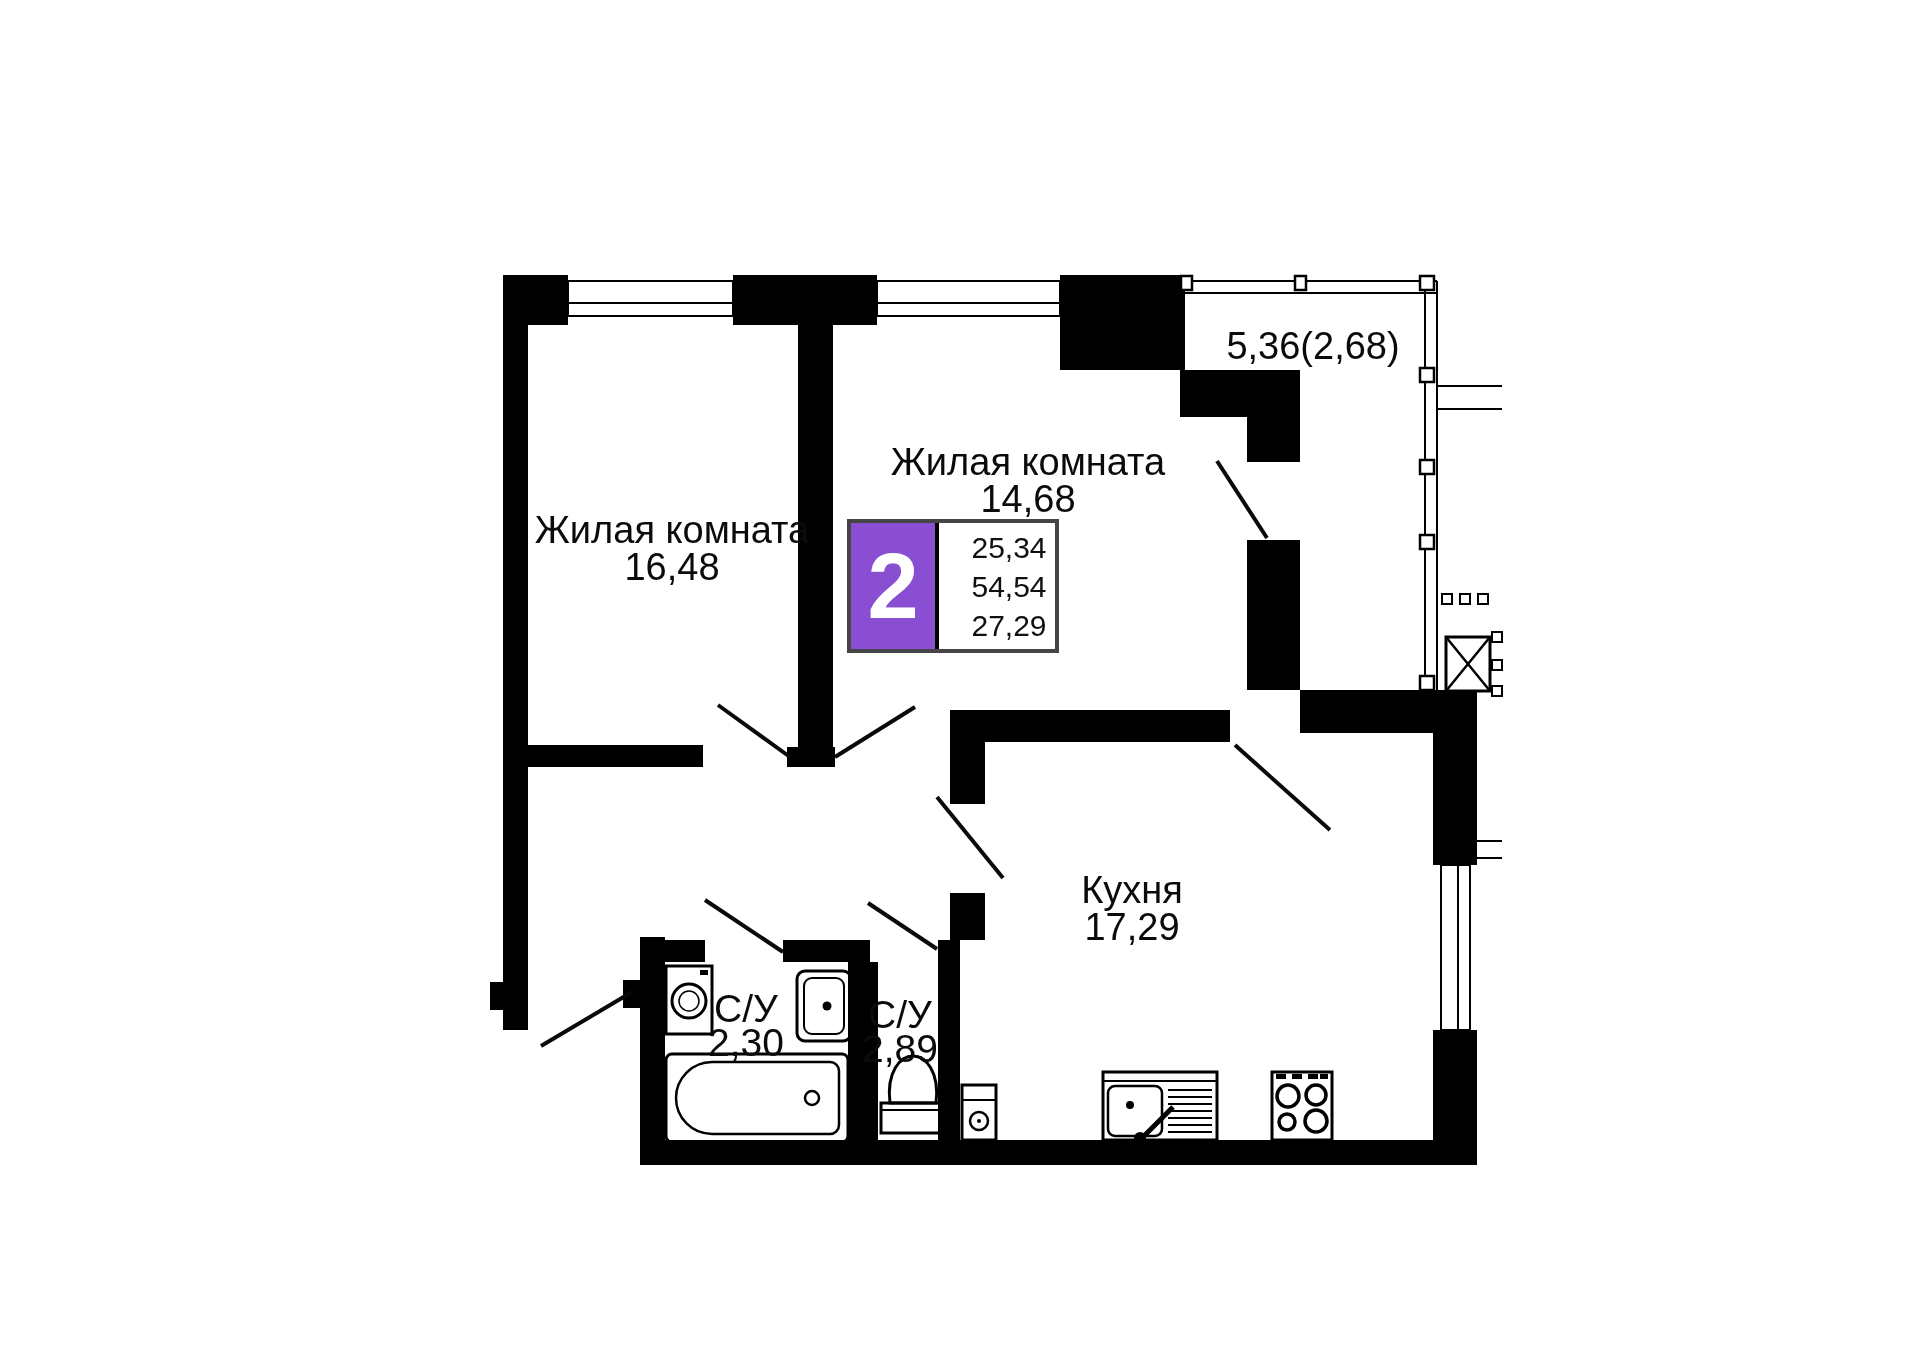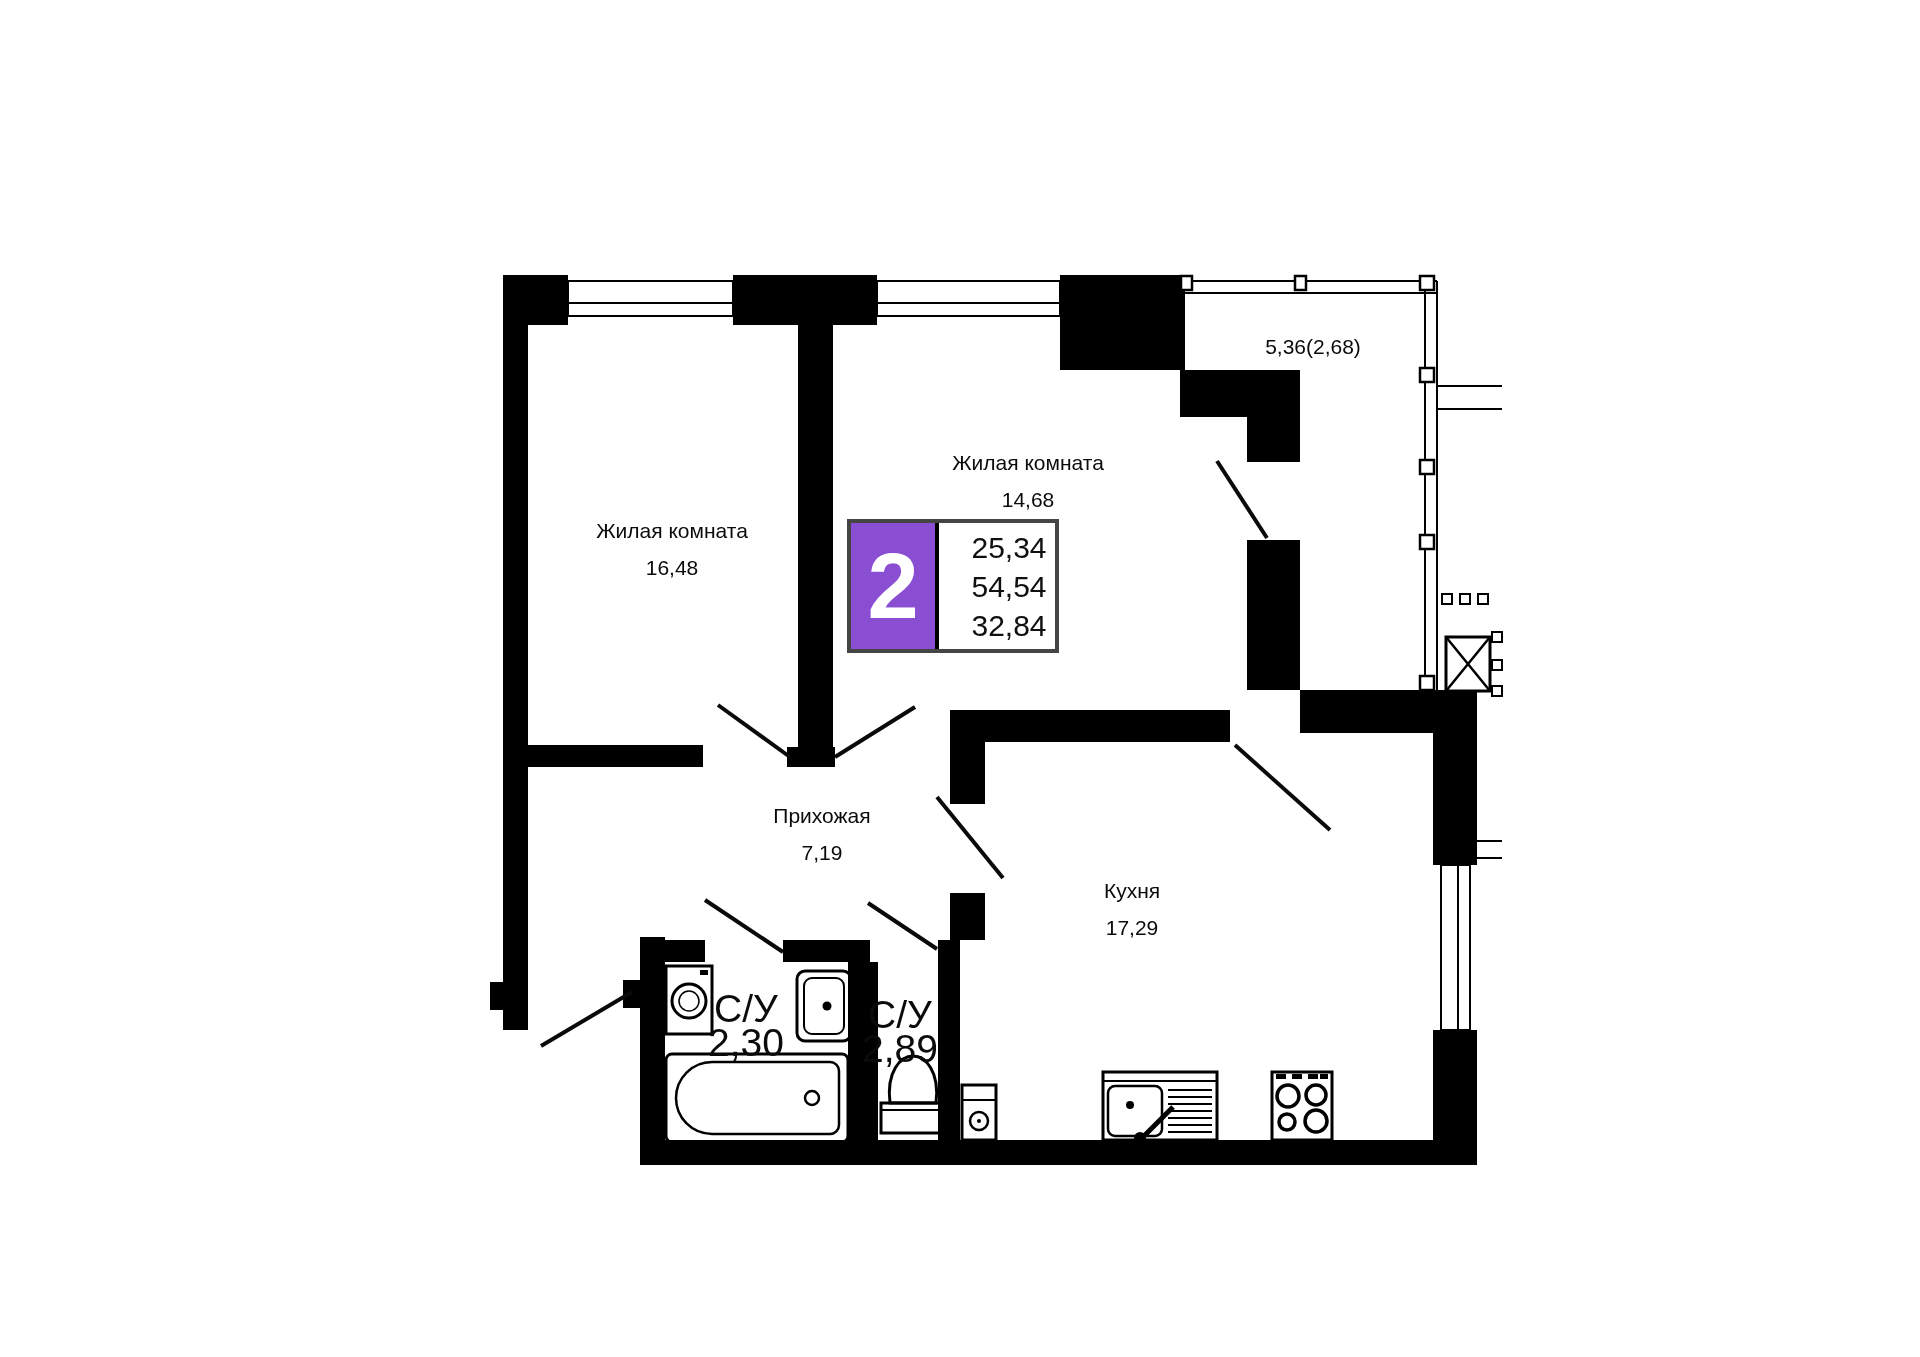--- a/index.html
+++ b/index.html
@@ -1,20 +1,20 @@
 <!DOCTYPE html>
 <html><head>
 <meta charset="utf-8">
 <style>
   html,body{margin:0;padding:0;background:#ffffff;}
   .stage{position:relative;width:1920px;height:1357px;background:#ffffff;overflow:hidden;
          font-family:"Liberation Sans",sans-serif;}
   svg{position:absolute;left:0;top:0;}
   .lbl{position:absolute;transform:translateX(-50%);text-align:center;
-       font-size:21px;line-height:37px;color:#0b0b0b;white-space:nowrap;}
+       font-size:38px;line-height:37px;color:#0b0b0b;white-space:nowrap;}
   .lbl .area{display:block;}
   .lbl.small{font-size:39px;line-height:34px;}
   .badge{position:absolute;left:847px;top:519px;width:212px;height:134px;
          border:4px solid #454545;background:#ffffff;display:flex;box-sizing:border-box;}
   .badge .num{width:88px;flex:0 0 88px;border-right:4px solid #000;display:flex;
               align-items:center;justify-content:center;color:#ffffff;
               font-size:92px;font-weight:700;box-sizing:border-box;}
   .badge .areas{flex:1;display:flex;flex-direction:column;align-items:center;
                 justify-content:center;color:#101010;font-size:30px;line-height:39px;margin-left:24px;}
 </style>
@@ -199,24 +199,20 @@
   <div class="lbl" style="left:672px;top:512px">
     <span>Жилая комната</span>
     <span class="area">16,48</span>
   </div>
 
   <div class="lbl" style="left:1028px;top:444px">
     <span>Жилая комната</span>
     <span class="area">14,68</span>
   </div>
 
-  <div class="lbl" style="left:822px;top:797px">
-    <span>Прихожая</span>
-    <span class="area">7,19</span>
-  </div>
 
   <div class="lbl" style="left:1132px;top:872px">
     <span>Кухня</span>
     <span class="area">17,29</span>
   </div>
 
   <div class="lbl small" style="left:746px;top:992px">
     <span>С/У</span>
     <span class="area">2,30</span>
   </div>
@@ -228,17 +224,17 @@
 
   <div class="lbl" style="left:1313px;top:328px">
     <span class="area">5,36(2,68)</span>
   </div>
 
   <div class="badge">
     <div class="num" style="background: rgb(138, 78, 210);">2</div>
     <div class="areas">
       <div>25,34</div>
       <div>54,54</div>
-      <div>32,84</div>
+      <div>27,29</div>
     </div>
   </div>
 
 </div>
 
 </body></html>

